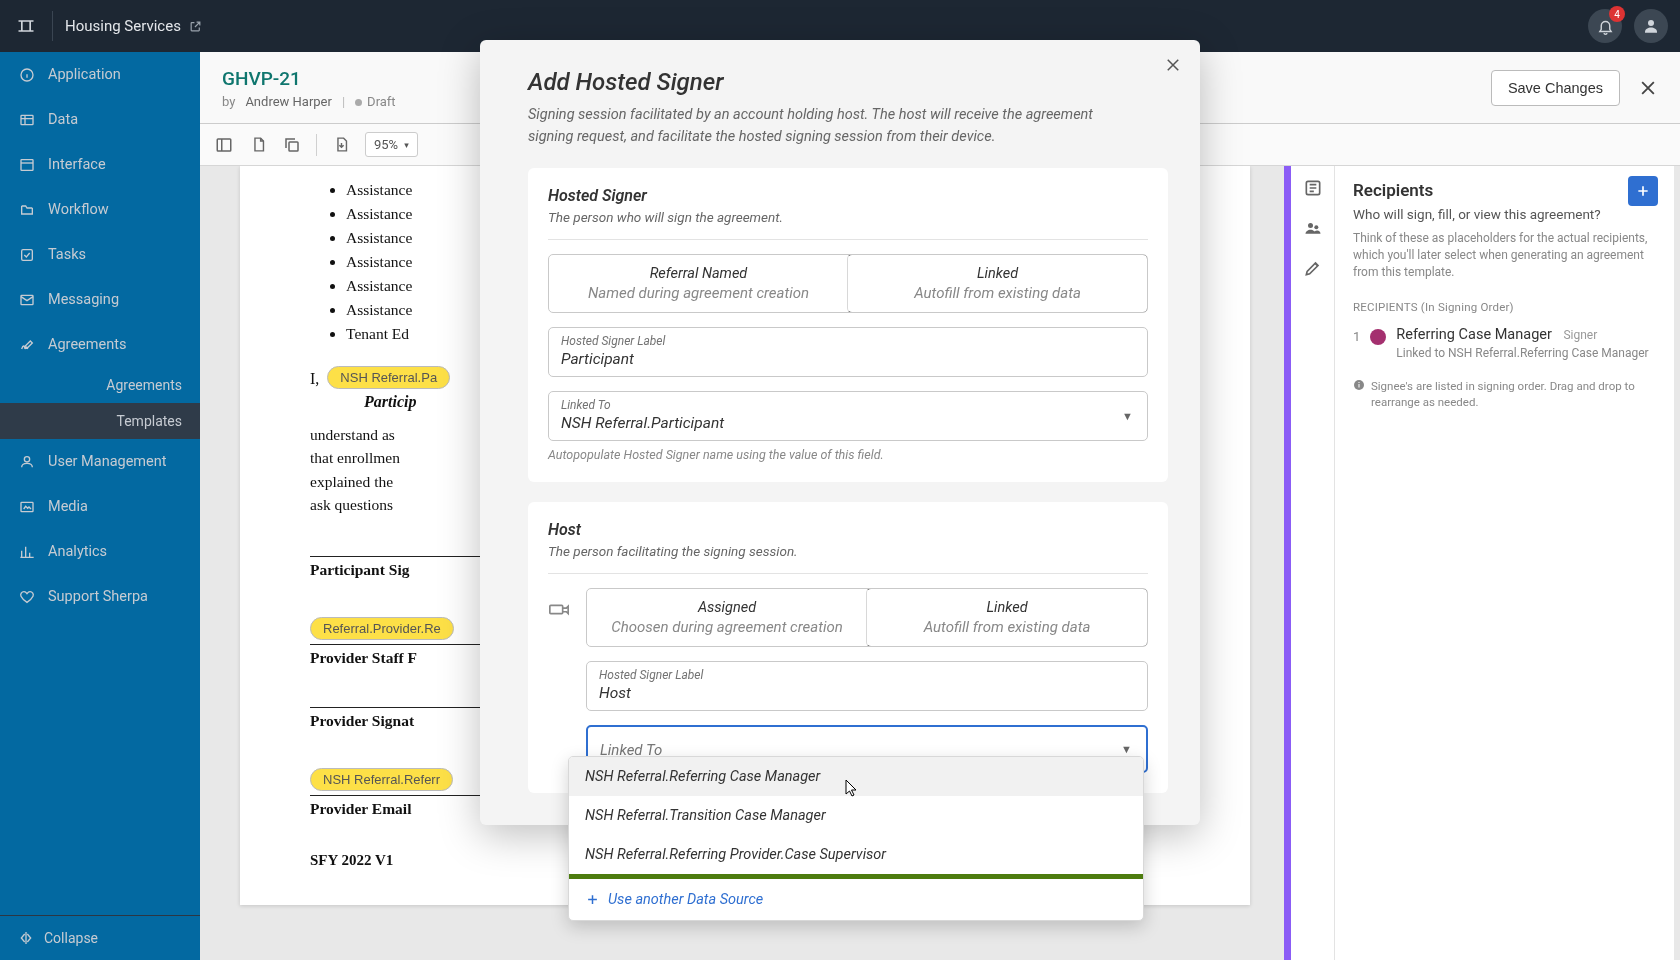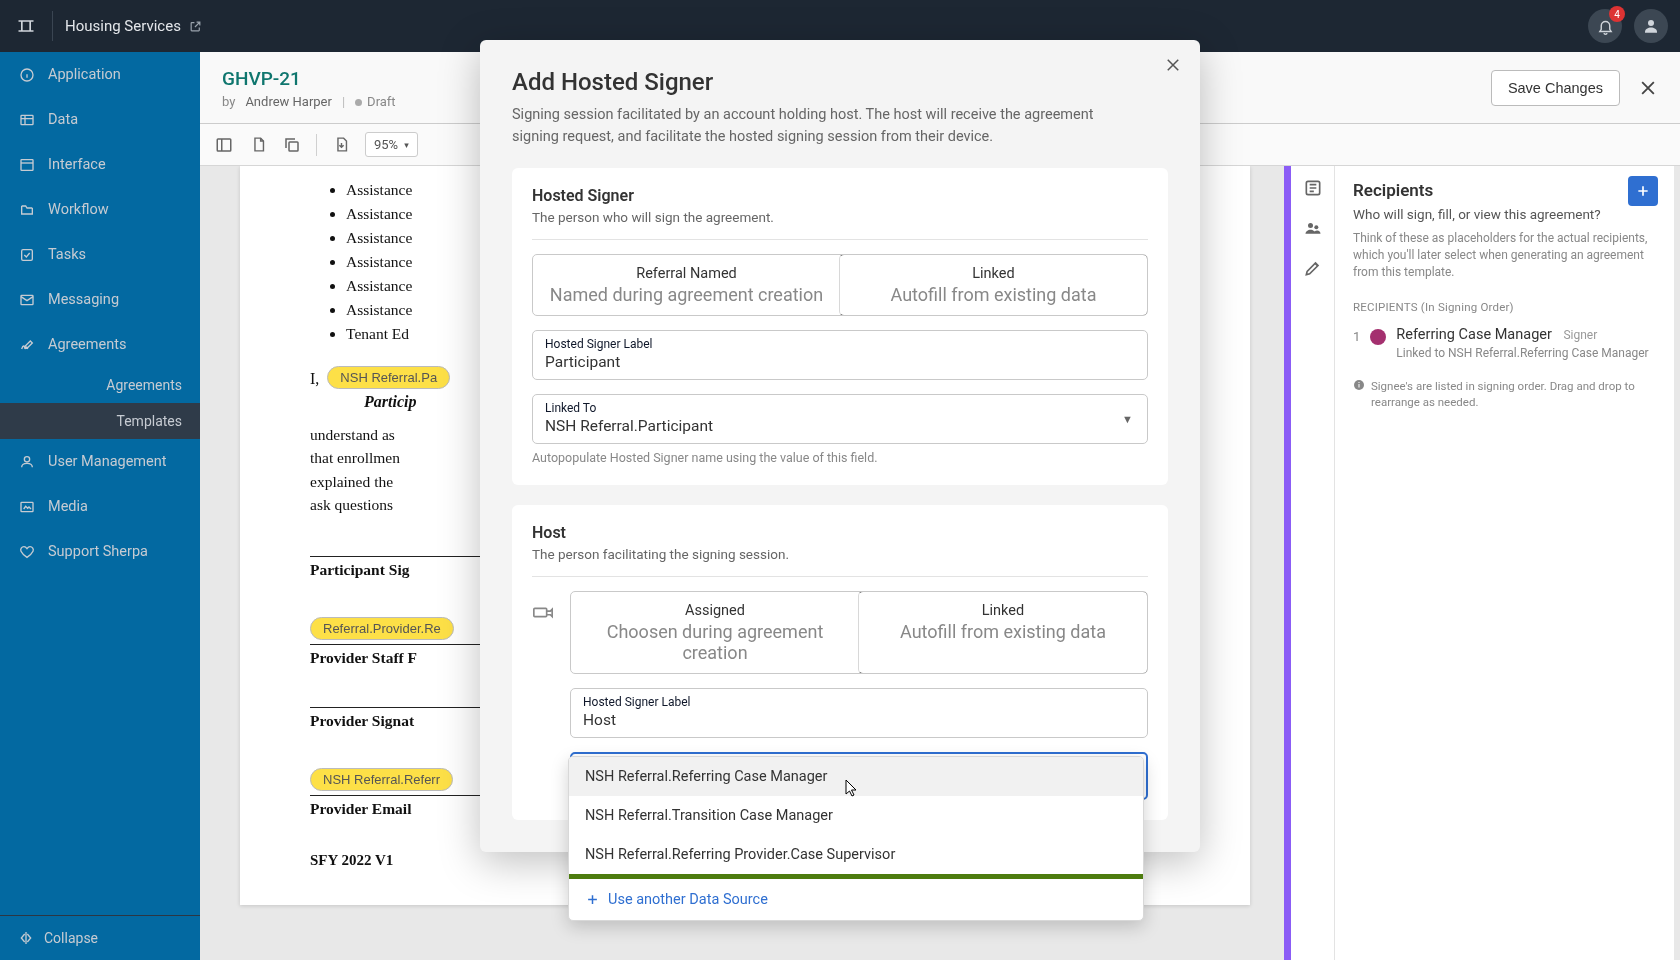--- a/index.html
+++ b/index.html
@@ -131,42 +131,43 @@
   .recipient-row .rlink { font-size:12px; color:#888; margin-top:3px;}
   .rail-note { font-size:11.5px; color:#888; margin-top:18px; display:flex; gap:6px; line-height:1.4;}
 
   
   .modal-overlay {
     position:absolute; inset:0; background: rgba(0,0,0,0);
   }
   .modal {
     position:absolute; top:40px; left:50%; transform:translateX(-50%);
     width: 720px; background:#f4f4f4; border-radius:6px; box-shadow: 0 10px 40px rgba(0,0,0,0.25);
-    padding: 28px 32px 32px 32px;
+    padding: 28px 32px 32px 48px;
+    font-style: italic;
   }
   .modal .close { position:absolute; top:16px; right:18px; font-size:20px; color:#555; cursor:pointer;}
   .modal h2 { font-size:24px; font-weight:500; color:#333; }
   .modal .desc { font-size:14.5px; color:#666; margin-top:8px; line-height:1.5; max-width: 600px;}
   .card { background:#fff; border-radius:6px; padding: 18px 20px 20px 20px; margin-top:20px; }
   .card h4 { font-size:16px; font-weight:600; color:#333; }
   .card .csub { font-size:13.5px; color:#666; margin-top:4px; }
   .card hr { border:none; border-top:1px solid #e3e3e3; margin:14px 0; }
 
   .seg { display:flex; border:1px solid #c9c9c9; border-radius:5px; overflow:hidden; }
   .seg .seg-opt { flex:1; text-align:center; padding:10px 6px; cursor:pointer; }
   .seg .seg-opt .t1 { font-size:14.5px; color:#333; }
-  .seg .seg-opt .t2 { font-size:18px; color:#888; margin-top:2px;}
+  .seg .seg-opt .t2 { font-size:15px; color:#888; margin-top:2px;}
   .seg .seg-opt.active { border:1.5px solid #555; border-radius:5px; margin:-1px;}
   .seg .seg-opt + .seg-opt { border-left:1px solid #d8d8d8; }
 
   .field {
     border:1px solid #c9c9c9; border-radius:5px; padding:6px 12px 8px 12px; margin-top:14px;
     background:#fff; position:relative;
   }
-  .field .flabel { font-size:12px; color:#0f172a; }
+  .field .flabel { font-size:12px; color:#737373; }
   .field .fvalue { font-size:15.5px; color:#333; margin-top:2px; }
   .field .caret { position:absolute; right:14px; top:50%; transform:translateY(-50%); color:#666; font-size:11px;}
   .field.open { border:2px solid #2f6fd1; padding:12px; }
   .field.open .fvalue { color:#777; font-size:15px; }
   .helper { font-size:12.5px; color:#888; margin-top:6px; }
 
   .host-row { display:flex; gap:16px; align-items:flex-start; }
   .host-row .host-icon { color:#888; margin-top:10px; }
 
   
@@ -302,20 +303,28 @@
     <span>User Management</span>
   </div>
   <div class="nav-item">
     <span class="nav-icon">
         <svg width="16" height="16" viewBox="0 0 24 24" fill="none" stroke="currentColor" stroke-width="2">
           <rect x="3" y="5" width="18" height="14" rx="1"></rect>
           <path d="M7 15l3-4 3 3 2-2 3 3"></path>
         </svg>
       </span>
     <span>Media</span>
+  </div>
+  <div class="nav-item">
+    <span class="nav-icon">
+        <svg width="16" height="16" viewBox="0 0 24 24" fill="none" stroke="currentColor" stroke-width="2">
+          <path d="M4 20V10M10 20V4M16 20v-7M22 20H2"></path>
+        </svg>
+      </span>
+    <span>Analytics</span>
   </div>
   <div class="nav-item">
     <span class="nav-icon">
         <svg width="16" height="16" viewBox="0 0 24 24" fill="none" stroke="currentColor" stroke-width="2">
           <path d="M12 20s-7-4.5-9-9c-1.5-3.5 1-7 4.5-7 2 0 3.5 1.5 4.5 3 1-1.5 2.5-3 4.5-3 3.5 0 6 3.5 4.5 7-2 4.5-9 9-9 9z"></path>
         </svg>
       </span>
     <span>Support Sherpa</span>
   </div>
   <div class="collapse">

